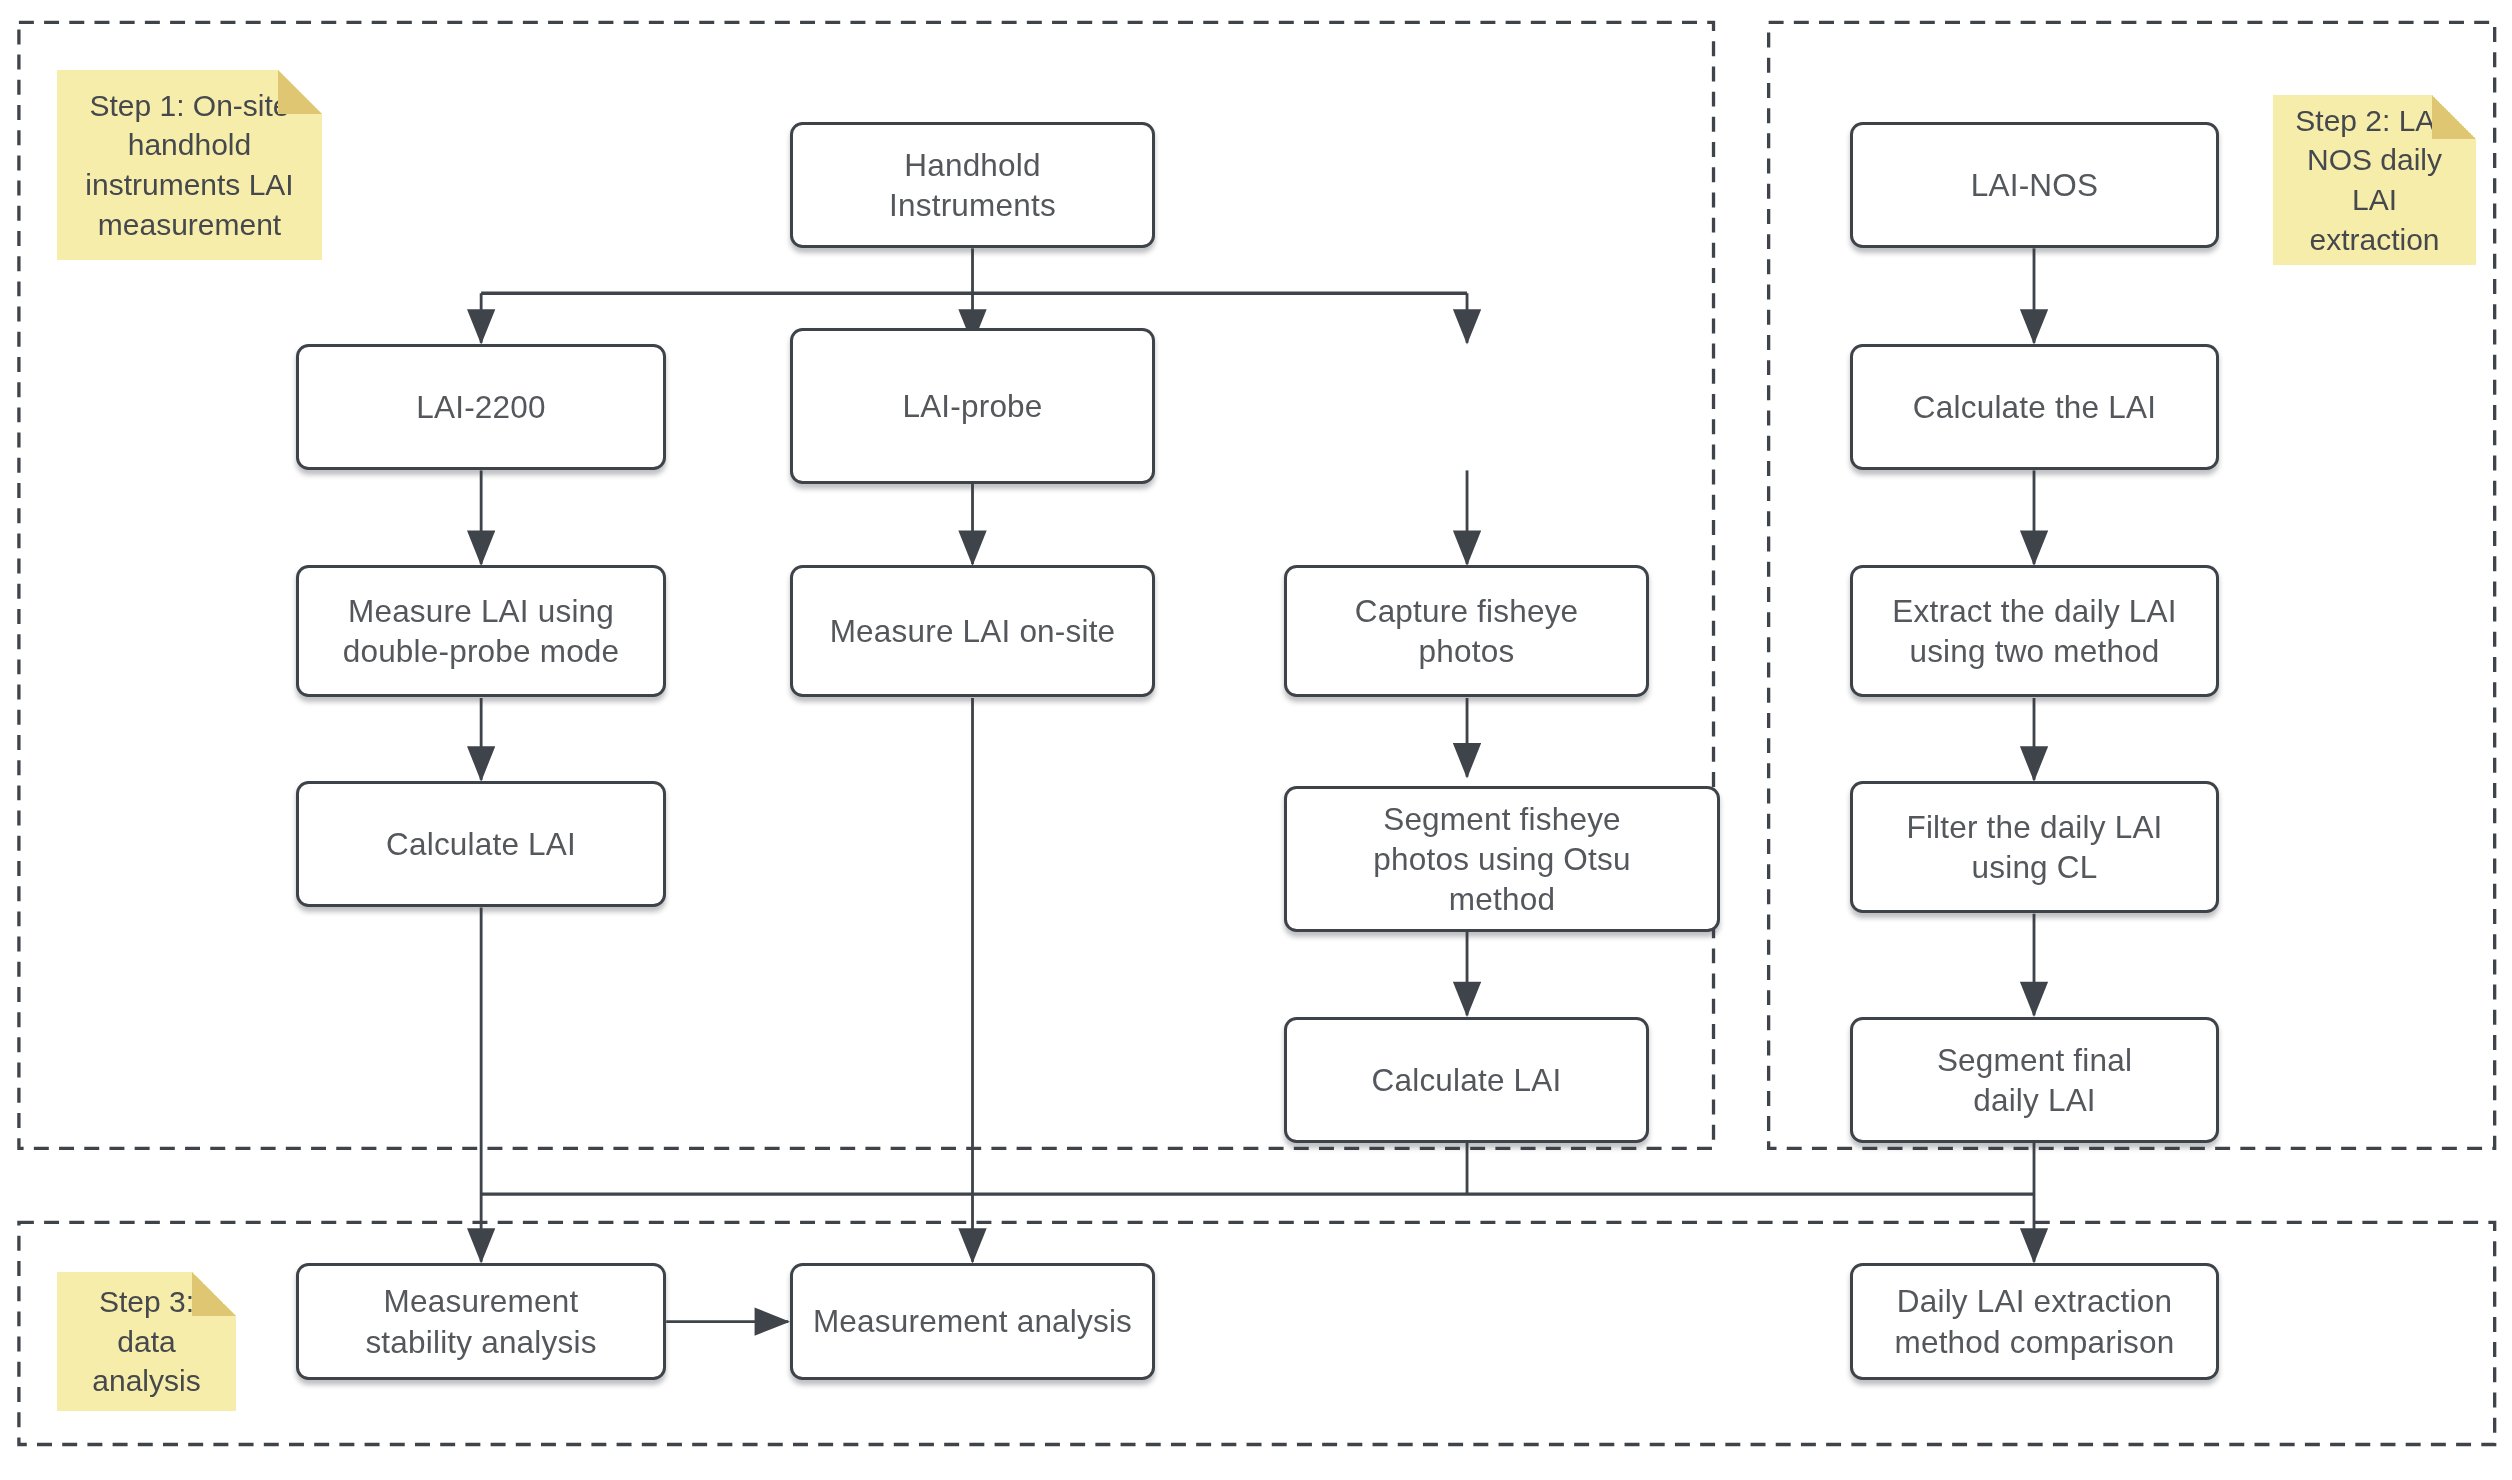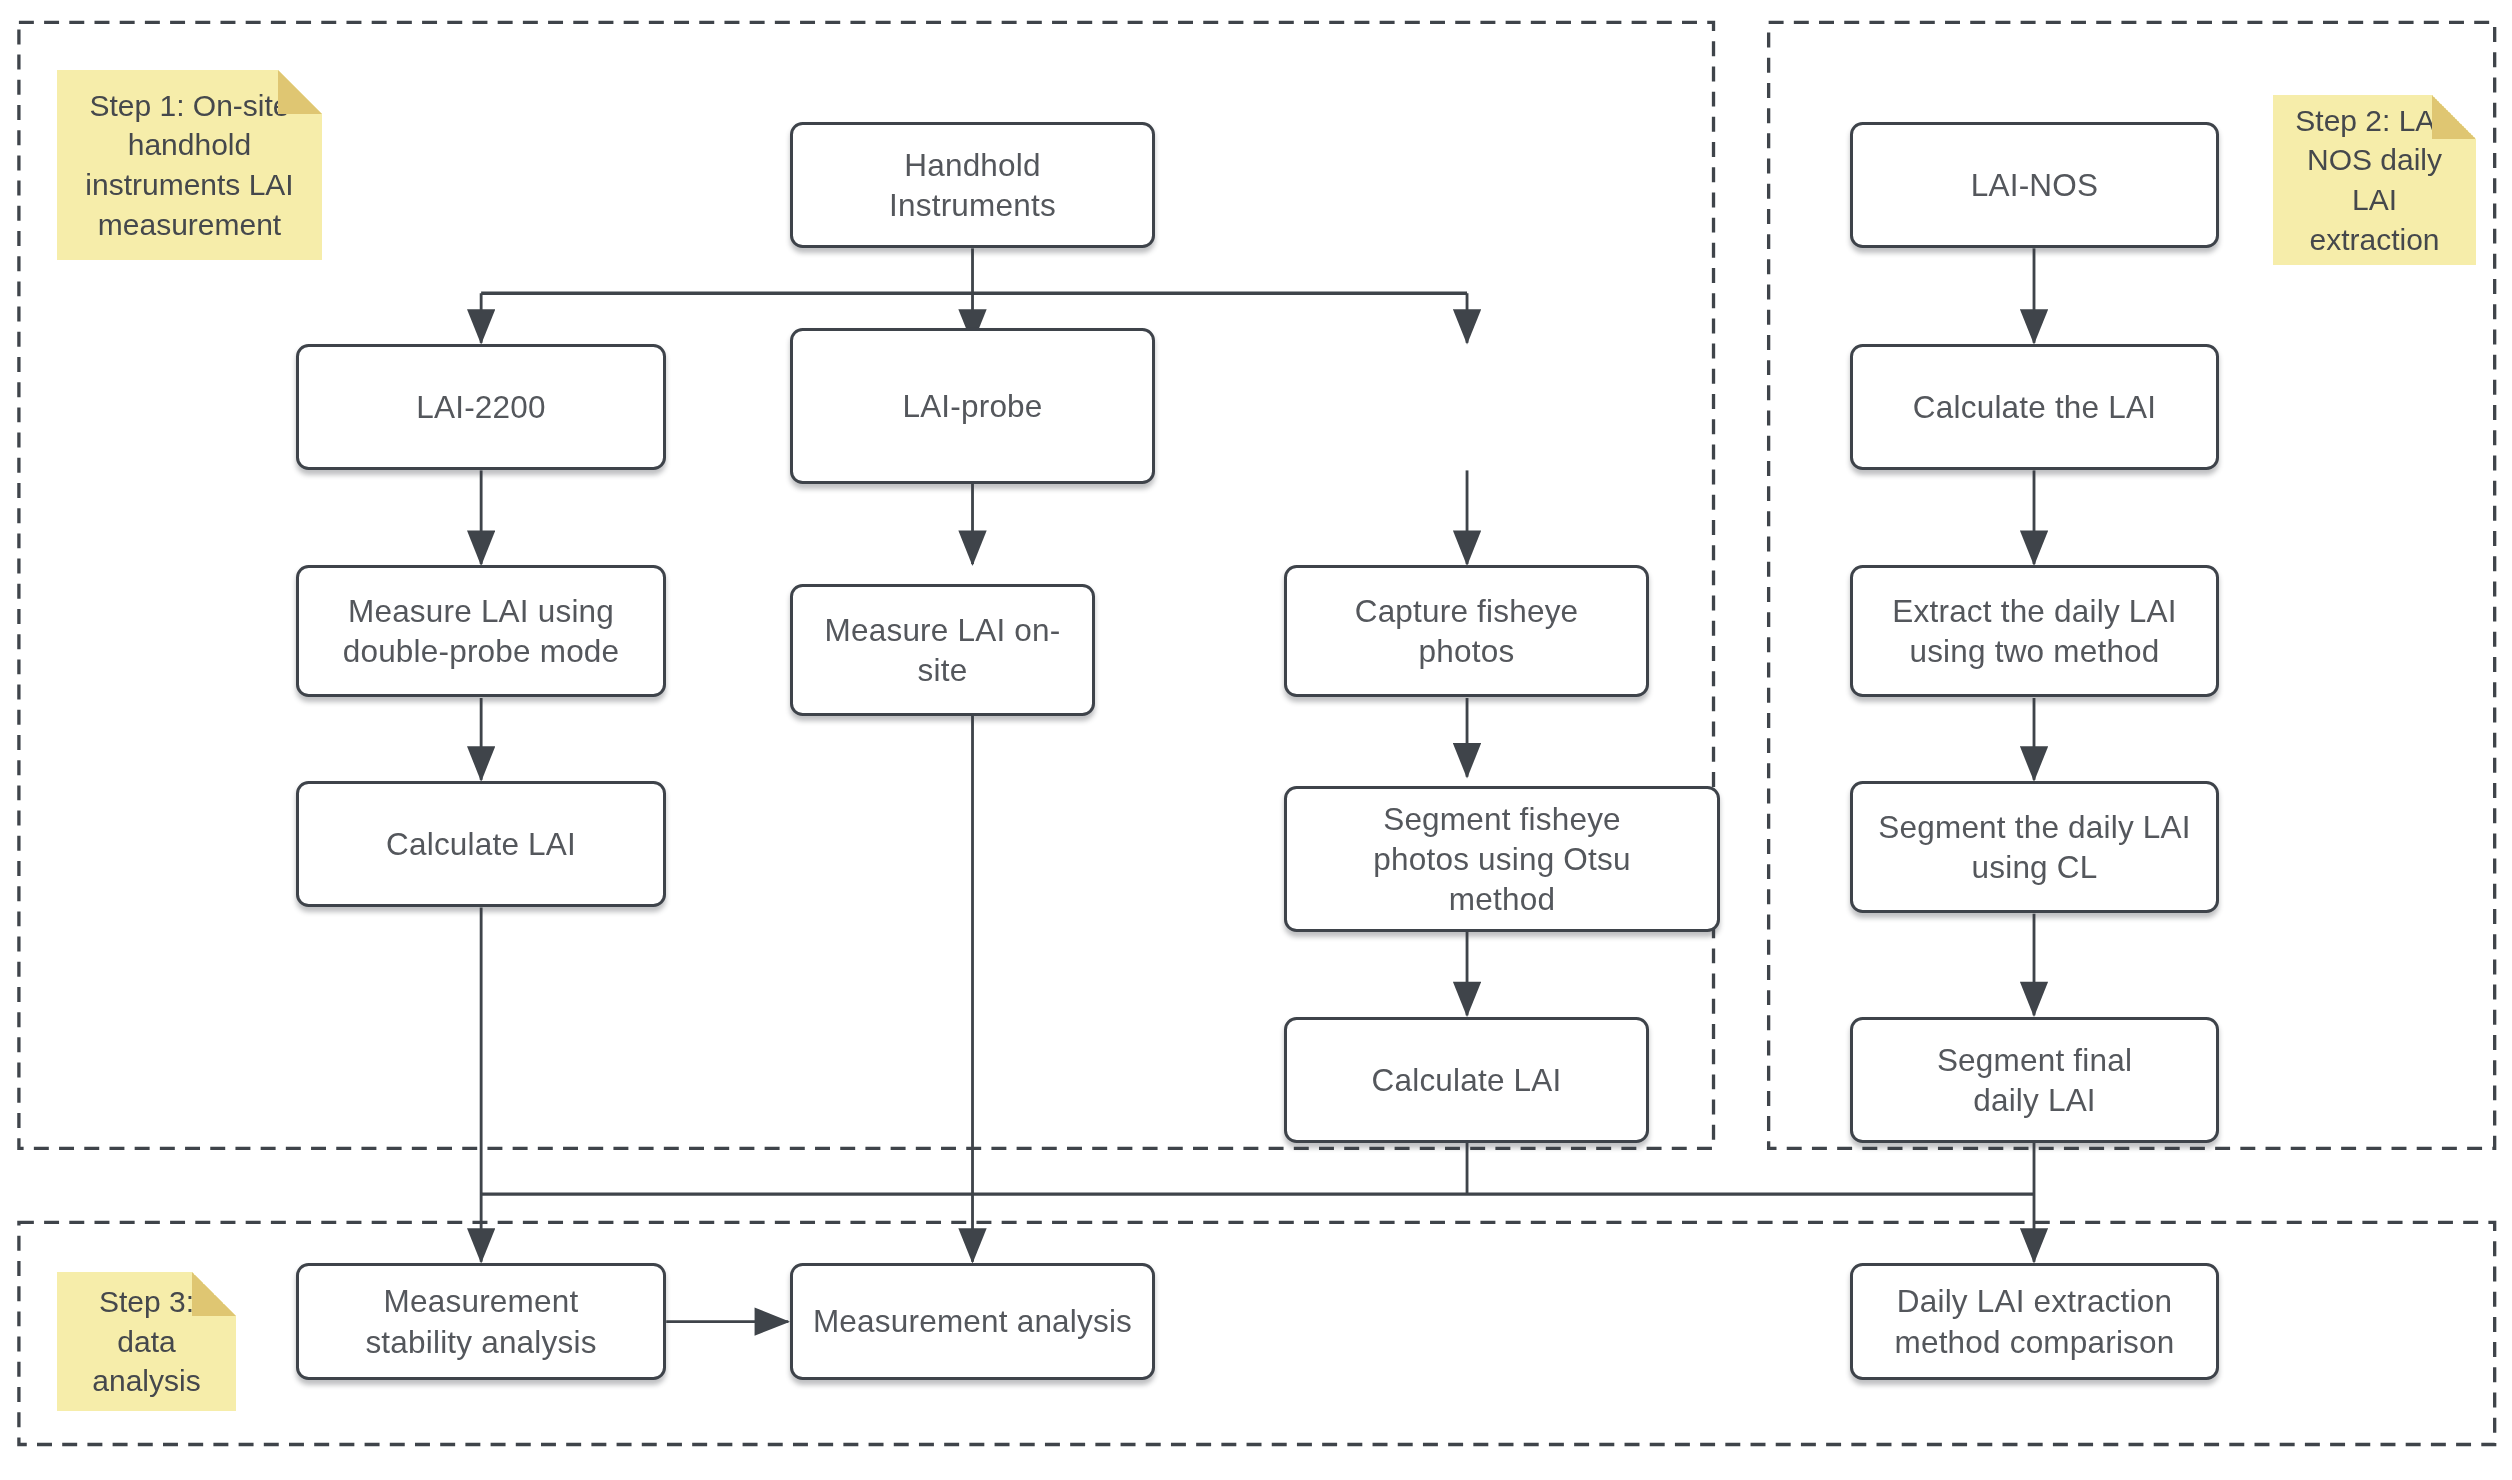--- a/index.html
+++ b/index.html
@@ -132,21 +132,21 @@
   <div class="node" style="left:296px;top:344px;width:370px;height:126px">
     <span class="lbl">LAI-2200</span>
   </div>
   <div class="node" style="left:790px;top:328px;width:365px;height:156px">
     <span class="lbl">LAI-probe</span>
   </div>
   <div class="node" style="left:296px;top:565px;width:370px;height:132px">
     <span class="lbl">Measure LAI using
 double-probe mode</span>
   </div>
-  <div class="node" style="left:790px;top:584px;width:305px;height:132px">
+  <div class="node" style="left:790px;top:565px;width:365px;height:132px">
     <span class="lbl">Measure LAI on-site</span>
   </div>
   <div class="node" style="left:1284px;top:565px;width:365px;height:132px">
     <span class="lbl">Capture fisheye
 photos</span>
   </div>
   <div class="node" style="left:296px;top:781px;width:370px;height:126px">
     <span class="lbl">Calculate LAI</span>
   </div>
   <div class="node" style="left:1284px;top:786px;width:436px;height:146px">
@@ -162,21 +162,21 @@
     <span class="lbl">Calculate the LAI</span>
   </div>
   <div class="node" style="left:1850px;top:122px;width:369px;height:126px">
     <span class="lbl">LAI-NOS</span>
   </div>
   <div class="node" style="left:1850px;top:565px;width:369px;height:132px">
     <span class="lbl">Extract the daily LAI
 using two method</span>
   </div>
   <div class="node" style="left:1850px;top:781px;width:369px;height:132px">
-    <span class="lbl">Segment the daily LAI
+    <span class="lbl">Filter the daily LAI
 using CL</span>
   </div>
   <div class="node" style="left:1850px;top:1017px;width:369px;height:126px">
     <span class="lbl">Segment final
 daily LAI</span>
   </div>
 
   <div class="node" style="left:296px;top:1263px;width:370px;height:117px">
     <span class="lbl">Measurement
 stability analysis</span>

